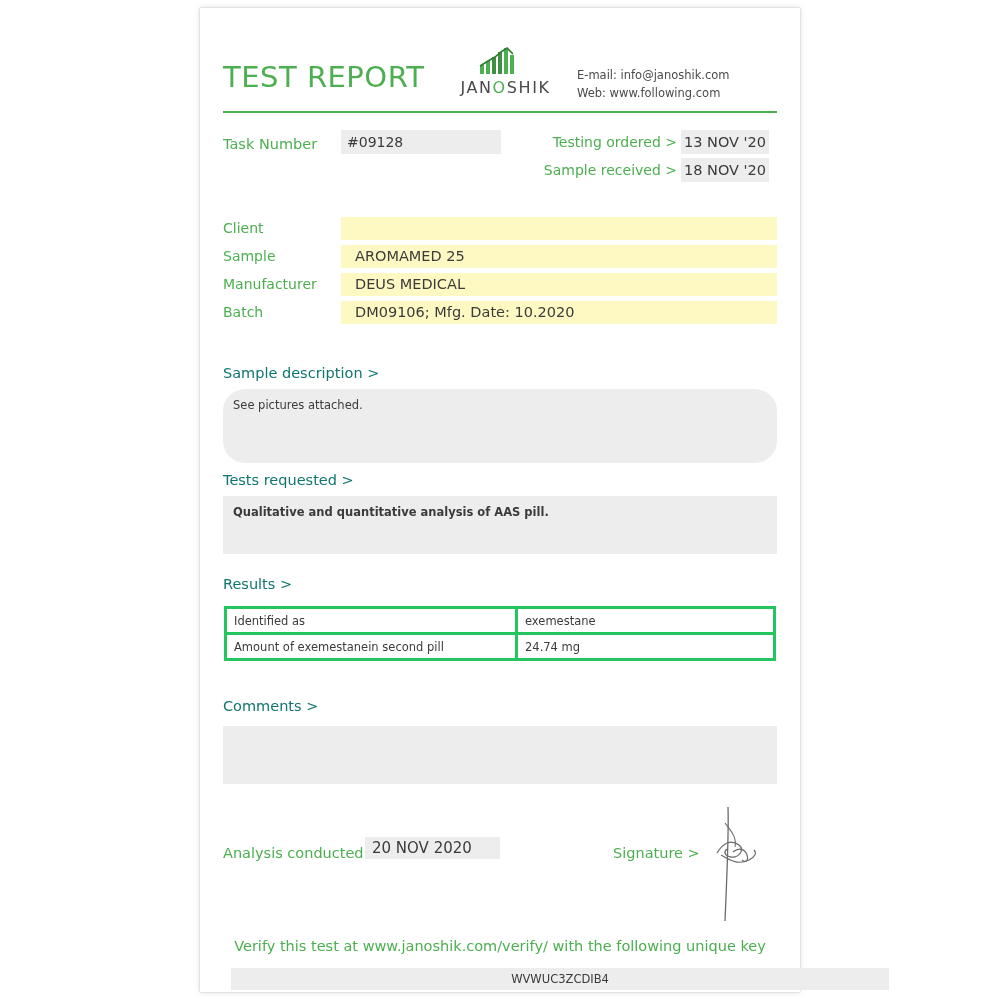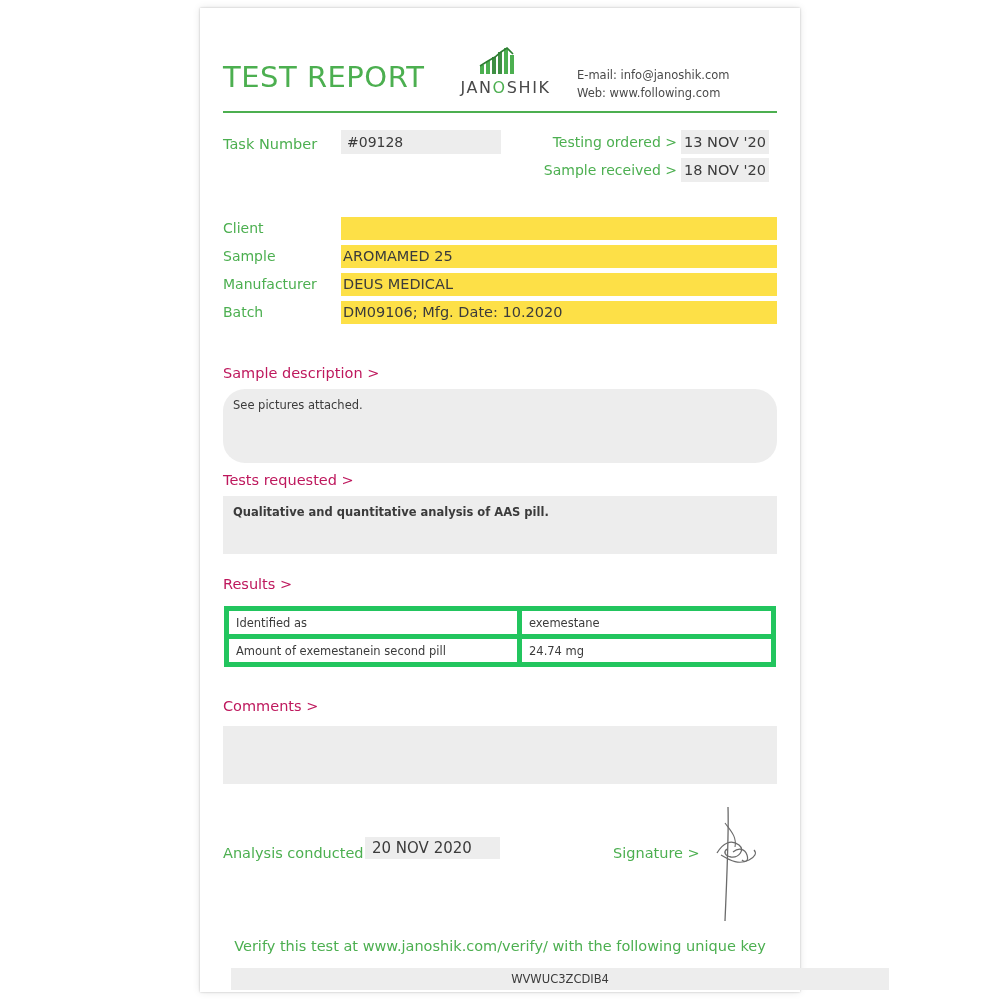--- a/index.html
+++ b/index.html
@@ -170,53 +170,53 @@
     font-size: 14px;
     color: #4caf50;
   }
   .info-row .v {
     position: absolute;
     left: 118px;
     top: 0;
     width: 436px;
     height: 23px;
     line-height: 23px;
-    background: #fde047;
-    font-size: 14.5px;
-    color: #3b3b3b;
-    padding-left: 2px;
+    background: #fef9c3;
+    font-size: 14.5px;
+    color: #3b3b3b;
+    padding-left: 14px;
     box-sizing: border-box;
   }
 
   
   .section-title {
     position: absolute;
     font-size: 14.5px;
-    color: #be185d;
+    color: #0f766e;
   }
   .section-box {
     position: absolute;
     left: 23px;
     background: #ededed;
     font-size: 11.5px;
     color: #3b3b3b;
     padding: 9px 10px 0 10px;
     box-sizing: border-box;
   }
 
   
   .results-table {
     position: absolute;
     left: 24px;
     top: 598px;
     width: 552px;
     border-collapse: collapse;
   }
   .results-table td {
-    border: 5px solid #22c55e;
+    border: 3px solid #22c55e;
     font-size: 11.5px;
     color: #3b3b3b;
     padding: 4px 7px;
     height: 15px;
   }
   .results-table td.c1 { width: 274px; }
 
   
   .analysis-label {
     position: absolute;

